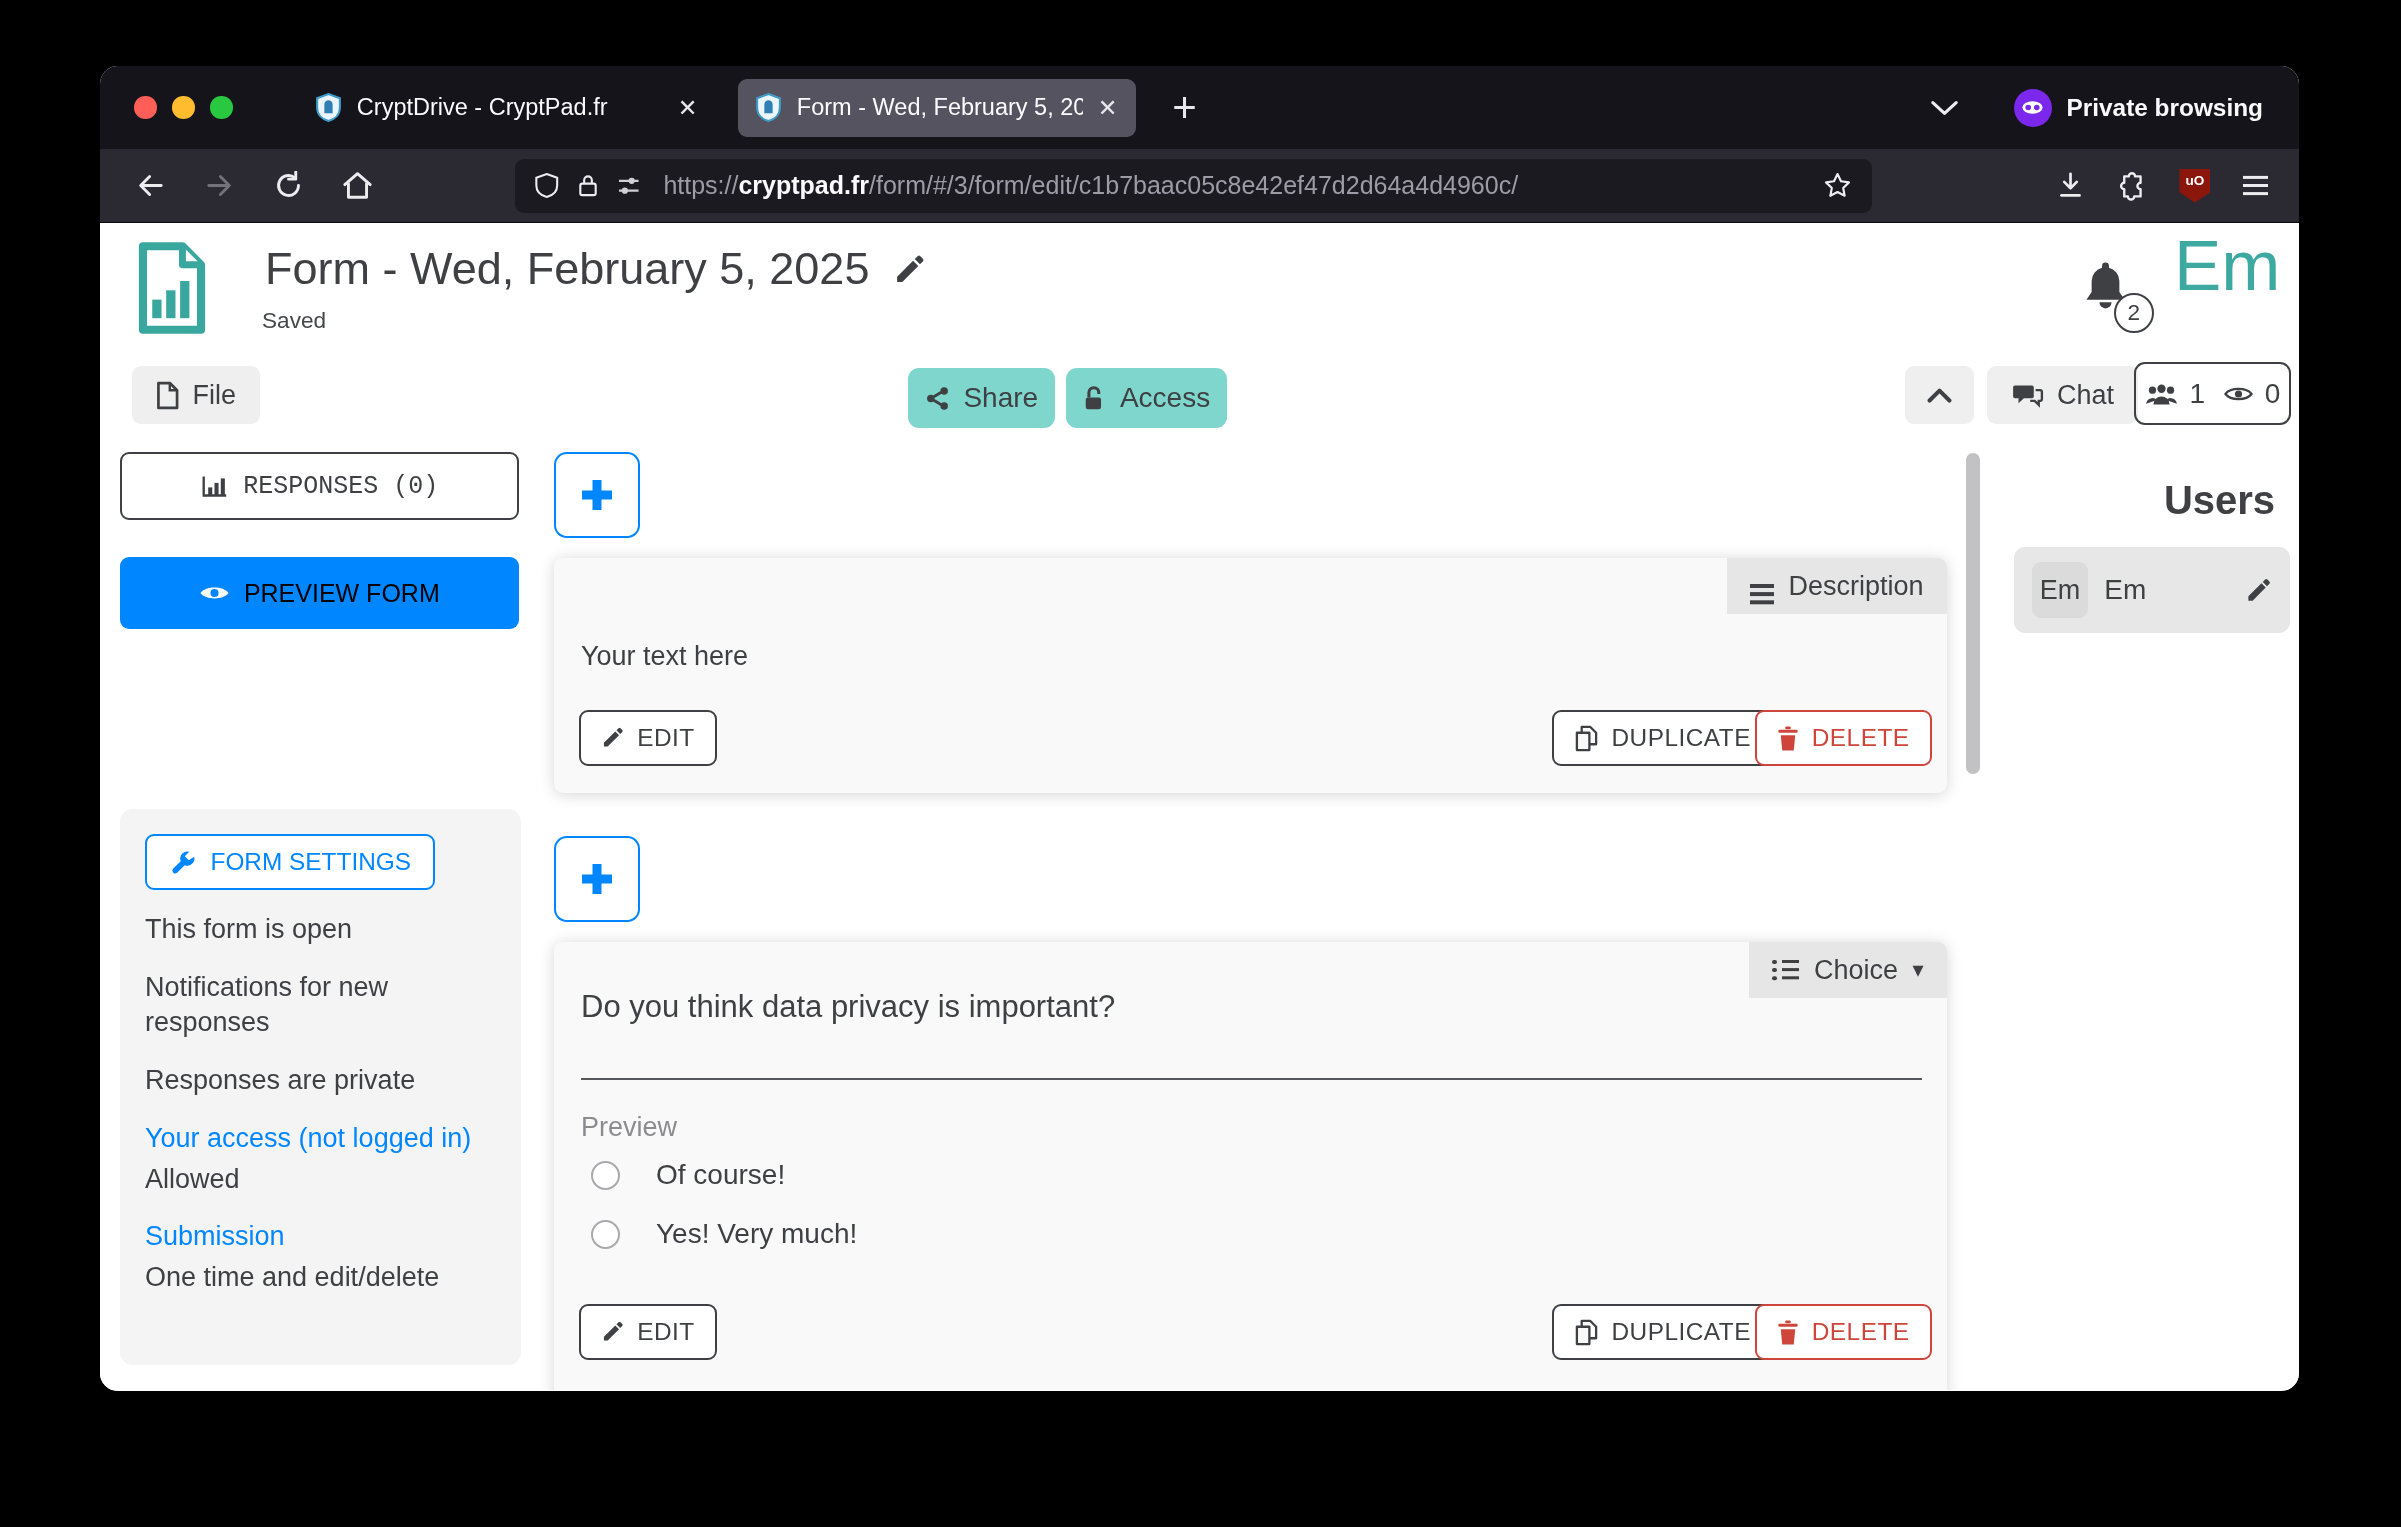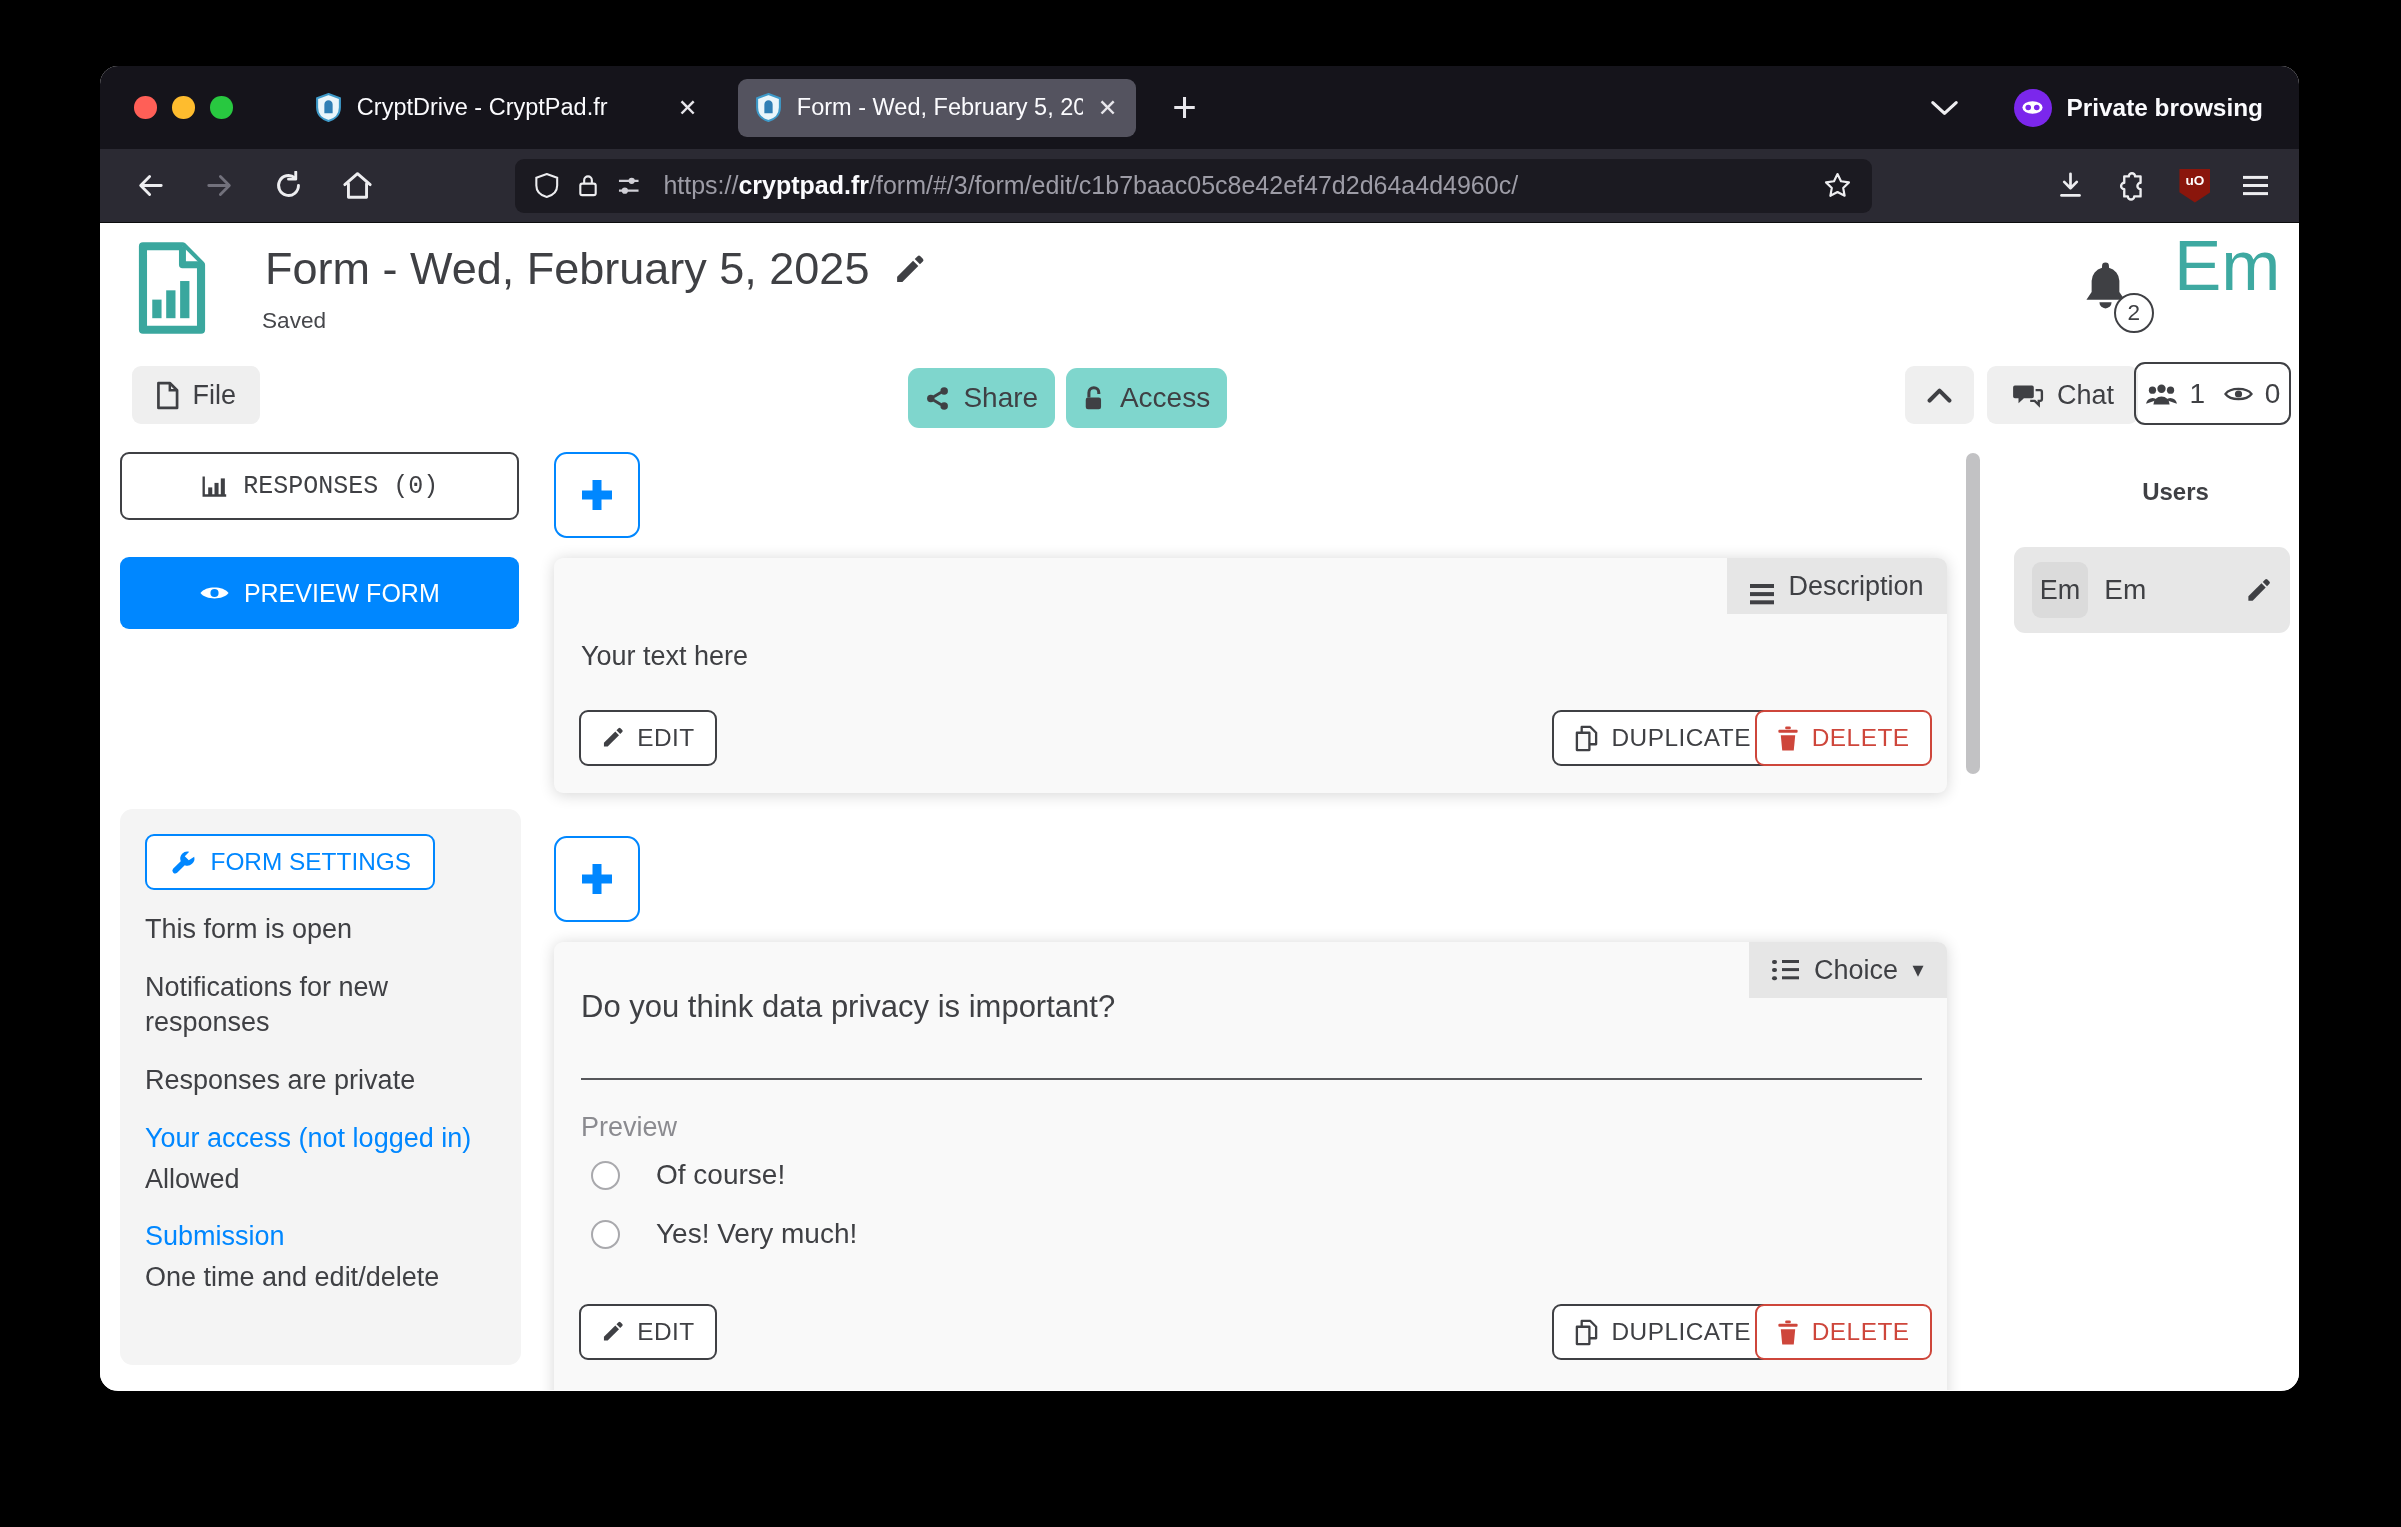--- a/index.html
+++ b/index.html
@@ -62,21 +62,21 @@
   .share-btn { left:808px; top:145px; width:147px; }
   .access-btn { left:966px; top:145px; width:161px; }
   .collapse-btn { left:1805px; top:143px; width:69px; height:58px; background:#EFEFEF; }
   .chat-btn { left:1887px; top:143px; height:58px; padding:0 23.5px; background:#EFEFEF; font-size:27px; }
   .present-badge { left:2034px; top:139px; width:157px; height:63px; border:2.7px solid #3F4044;
                    border-radius:11px; gap:11.8px; font-size:28px; }
 
   
   .responses-btn { left:20px; top:229px; width:399px; height:68px; background:#fff;
                    border:2.7px solid #3F4044; gap:15.4px;font-family:Liberation Mono, monospace; }
-  .blue-btn { background:var(--blue,#0087FF); color:#ffffff; width:399px; height:72px; left:20px; }
+  .blue-btn { background:var(--blue,#0087FF); color:#000000; width:399px; height:72px; left:20px; }
   .preview-btn { top:334px; } .copylink-btn { top:439px; }
   .settings-panel { left:20px; top:586px; width:401px; height:556px; background:#F4F4F4;
                     border-radius:12.7px; padding:25px 25px; }
   .fs-btn { display:inline-flex; align-items:center; gap:14.5px; height:56px; padding:0 22px;
             background:#fff; border:2.7px solid var(--blue,#0087FF); color:var(--blue,#0087FF);
             border-radius:9px; font-size:24.4px; }
   .s-item { font-size:27px; line-height:1.32; margin-top:22px; }
   .s-link { color:var(--blue,#0087FF); }
   .s-sub { margin-top:5.4px; }
 
@@ -108,21 +108,21 @@
   .row1 { top:152px; } .row2 { top:362px; }
   .question { position:absolute; left:27px; top:47px; font-size:31px; }
   .qline { position:absolute; left:27px; right:25px; top:136px; border-bottom:2.7px solid #56575B; }
   .preview-lbl { position:absolute; left:27px; top:170px; font-size:27px; color:#8B8B90; }
   .opt { position:absolute; left:37px; display:flex; align-items:center; gap:36px; font-size:28px;text-align:right; }
   .opt1 { top:217px; } .opt2 { top:276px; }
   .radio { width:29px; height:29px; border-radius:50%; border:2.7px solid #A9A9AD; background:#fff; }
   .scroll-thumb { left:1866px; top:230px; width:13.6px; height:321px; background:#C2C2C4; border-radius:7.2px; }
 
   
-  .users-title { left:1924px; top:255px; width:303px; text-align:center; font-size:24px; font-weight:700; }
+  .users-title { left:1968px; top:255px; width:303px; text-align:center; font-size:40px; font-weight:700; }
   .user-row { left:1914px; top:324px; width:276px; height:86px; background:#E7E7E7; border-radius:11px;
               display:flex; align-items:center; padding:0 18px; gap:16.3px; }
   .user-avatar { width:56px; height:56px; background:#DBDBDB; border-radius:9px; display:flex;
                  align-items:center; justify-content:center; font-size:27px; }
   .user-name { font-size:28px; }
   .user-edit { margin-left:auto; display:flex; }
 
   svg { display:block; }
 </style>
 </head>

